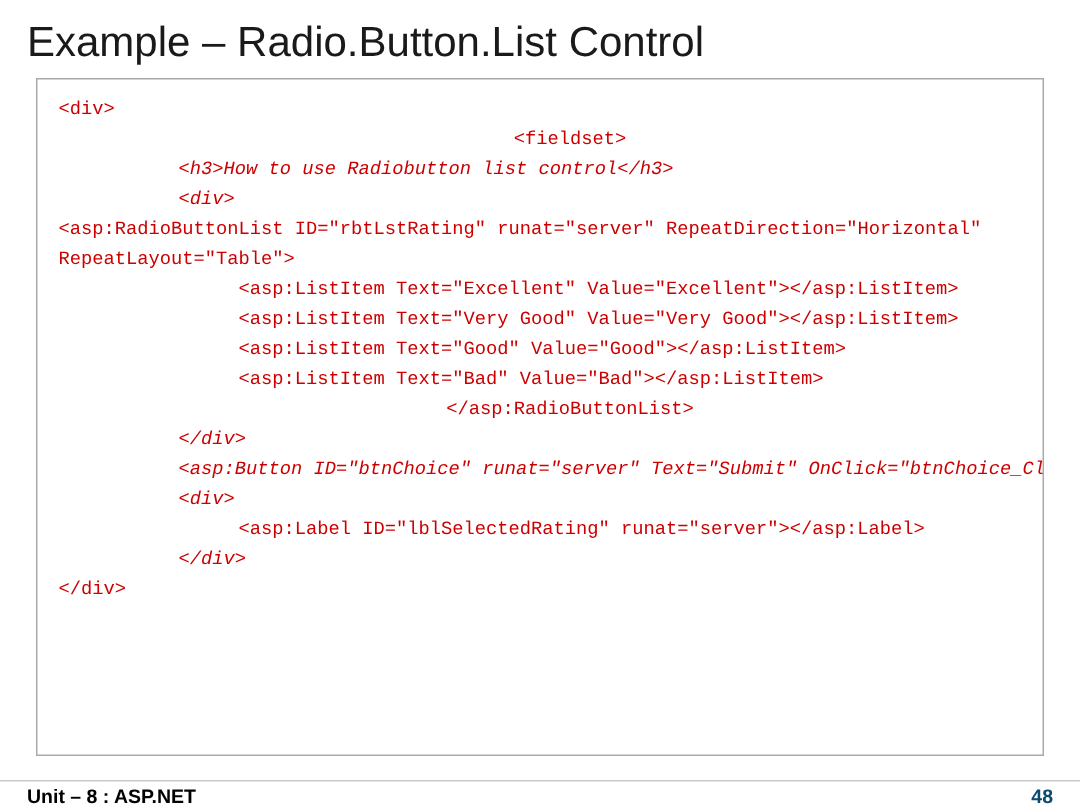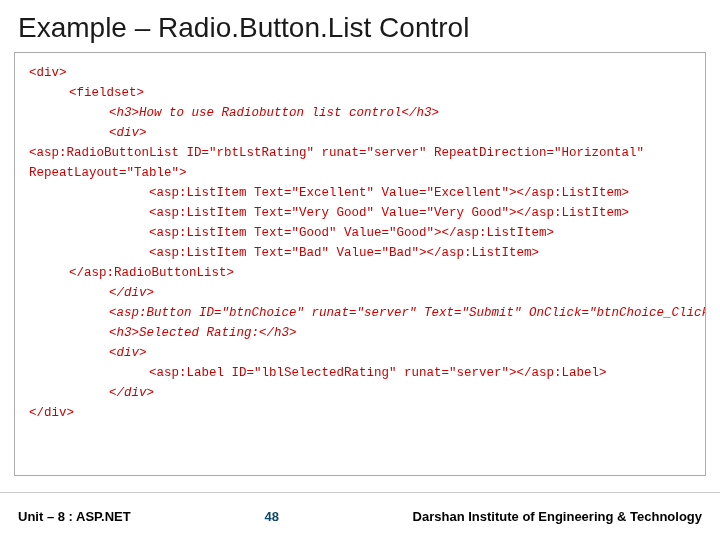--- a/index.html
+++ b/index.html
@@ -22,46 +22,46 @@
       padding: 12px 18px 8px 18px;
     }
 
     .header h1 {
       font-size: 28px;
       font-weight: normal;
       color: #1a1a1a;
     }
 
     .content-box {
-      margin: 0 14px;
+      margin: 0 24px;
       border: 1px solid #aaa;
       flex: 1;
       padding: 10px 14px 8px 14px;
       overflow: hidden;
       font-family: 'Courier New', Courier, monospace;
       font-size: 12.5px;
       color: #cc0000;
       line-height: 1.6;
     }
 
     .code-line {
       display: block;
       white-space: pre;
     }
 
-    .indent1 { padding-left: 40px; }
+    .indent1 { padding-left: 40px; text-align: center; }
     .indent2 { padding-left: 80px; font-style: italic; }
     .indent3 { padding-left: 120px; }
     .indent-none { padding-left: 0; }
 
     .footer {
       display: flex;
       align-items: center;
       justify-content: space-between;
-      padding: 16px 18px;
+      padding: 2px 18px;
       border-top: 1px solid #ccc;
       margin-top: 16px;
     }
 
     .footer-left {
       font-size: 13px;
       font-weight: bold;
       color: #000;
     }
 
@@ -92,25 +92,23 @@
     <span class="code-line indent2">&lt;div&gt;</span>
     <span class="code-line indent-none">&lt;asp:RadioButtonList ID="rbtLstRating" runat="server" RepeatDirection="Horizontal"</span>
     <span class="code-line indent-none">RepeatLayout="Table"&gt;</span>
     <span class="code-line indent3">&lt;asp:ListItem Text="Excellent" Value="Excellent"&gt;&lt;/asp:ListItem&gt;</span>
     <span class="code-line indent3">&lt;asp:ListItem Text="Very Good" Value="Very Good"&gt;&lt;/asp:ListItem&gt;</span>
     <span class="code-line indent3">&lt;asp:ListItem Text="Good" Value="Good"&gt;&lt;/asp:ListItem&gt;</span>
     <span class="code-line indent3">&lt;asp:ListItem Text="Bad" Value="Bad"&gt;&lt;/asp:ListItem&gt;</span>
     <span class="code-line indent1">&lt;/asp:RadioButtonList&gt;</span>
     <span class="code-line indent2">&lt;/div&gt;</span>
     <span class="code-line indent2">&lt;asp:Button ID="btnChoice" runat="server" Text="Submit" OnClick="btnChoice_Click" /&gt;</span>
-    <span class="code-line indent2">&lt;h3&gt;Selected Rating:&lt;/h3&gt;</span>
     <span class="code-line indent2">&lt;div&gt;</span>
     <span class="code-line indent3">&lt;asp:Label ID="lblSelectedRating" runat="server"&gt;&lt;/asp:Label&gt;</span>
     <span class="code-line indent2">&lt;/div&gt;</span>
     <span class="code-line indent-none">&lt;/div&gt;</span>
   </div>
 
   <div class="footer">
     <span class="footer-left">Unit – 8 : ASP.NET</span>
     <span class="footer-center">48</span>
-    <span class="footer-right">Darshan Institute of Engineering &amp; Technology</span>
   </div>
 </div>
 
 </body></html>

